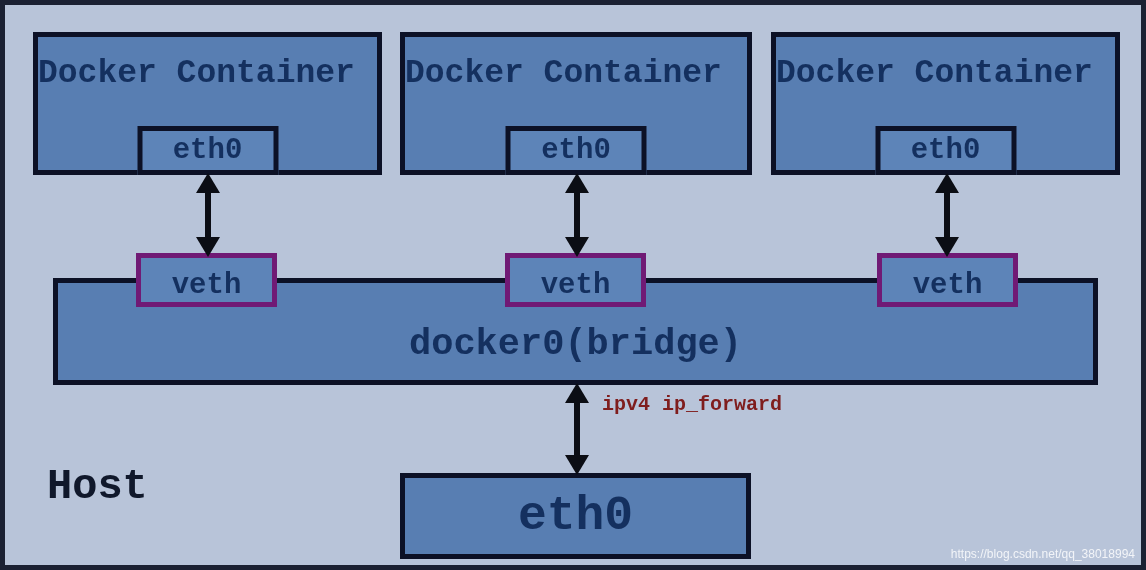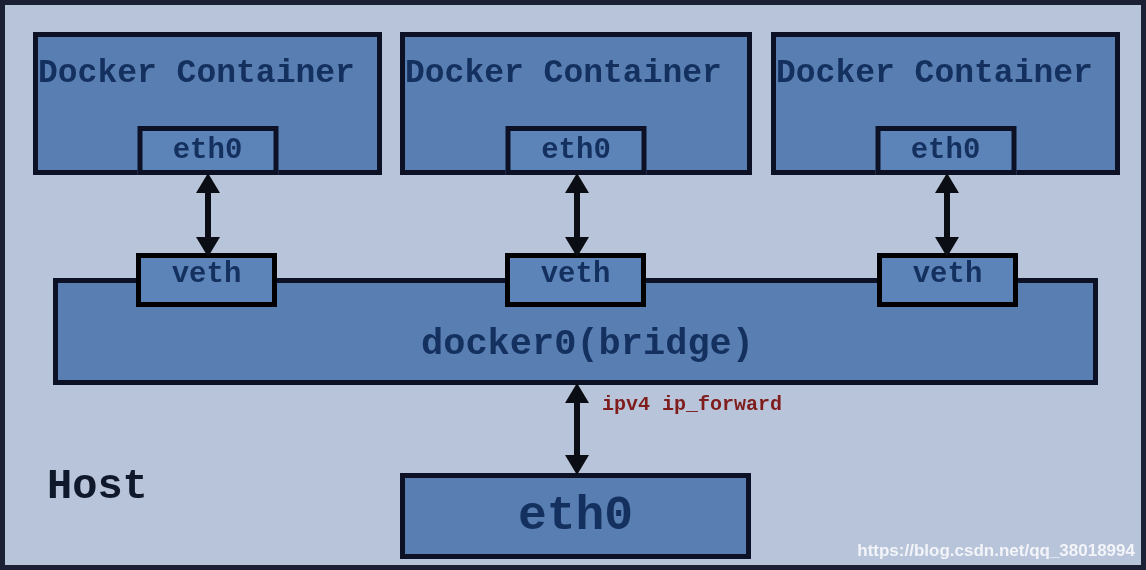--- a/index.html
+++ b/index.html
@@ -52,24 +52,24 @@
     font-size: 29px;
     color: #14305f;
   }
 
   .veth-box {
     position: absolute;
     top: 248px;
     width: 141px;
     height: 54px;
     background: #5d84b8;
-    border: 5px solid #000000;
+    border: 5px solid #701a75;
     box-sizing: border-box;
     display: flex;
-    align-items: flex-start;
+    align-items: flex-end;
     justify-content: center;
     font-size: 29px;
     color: #14305f;
     z-index: 5;
   }
 
   .bridge {
     position: absolute;
     left: 48px;
     top: 273px;
@@ -77,21 +77,20 @@
     height: 107px;
     z-index: 2;
   }
   .bridge-label {
     position: absolute;
     width: 100%;
     top: 40px;
     text-align: center;
     font-size: 37px;
     color: #14305f;
-    padding-left: 12px;
   }
 
   .host-eth0 {
     position: absolute;
     left: 395px;
     top: 468px;
     width: 351px;
     height: 86px;
     display: flex;
     align-items: center;
@@ -150,22 +149,22 @@
   .varrow .head-down {
     bottom: 0;
     border-top: 20px solid #0b0d14;
   }
 
   .watermark {
     position: absolute;
     right: 6px;
     bottom: 4px;
     font-family: "Liberation Sans", sans-serif;
-    font-weight: bold;
-    font-size: 17px;
+    font-weight: normal;
+    font-size: 12px;
     color: rgba(255, 255, 255, 0.82);
     z-index: 10;
   }
 </style>
 </head>
 <body>
 
 <div class="stage">
 
   <div class="nbox" style="left:28px; top:27px; width:349px; height:143px;">

